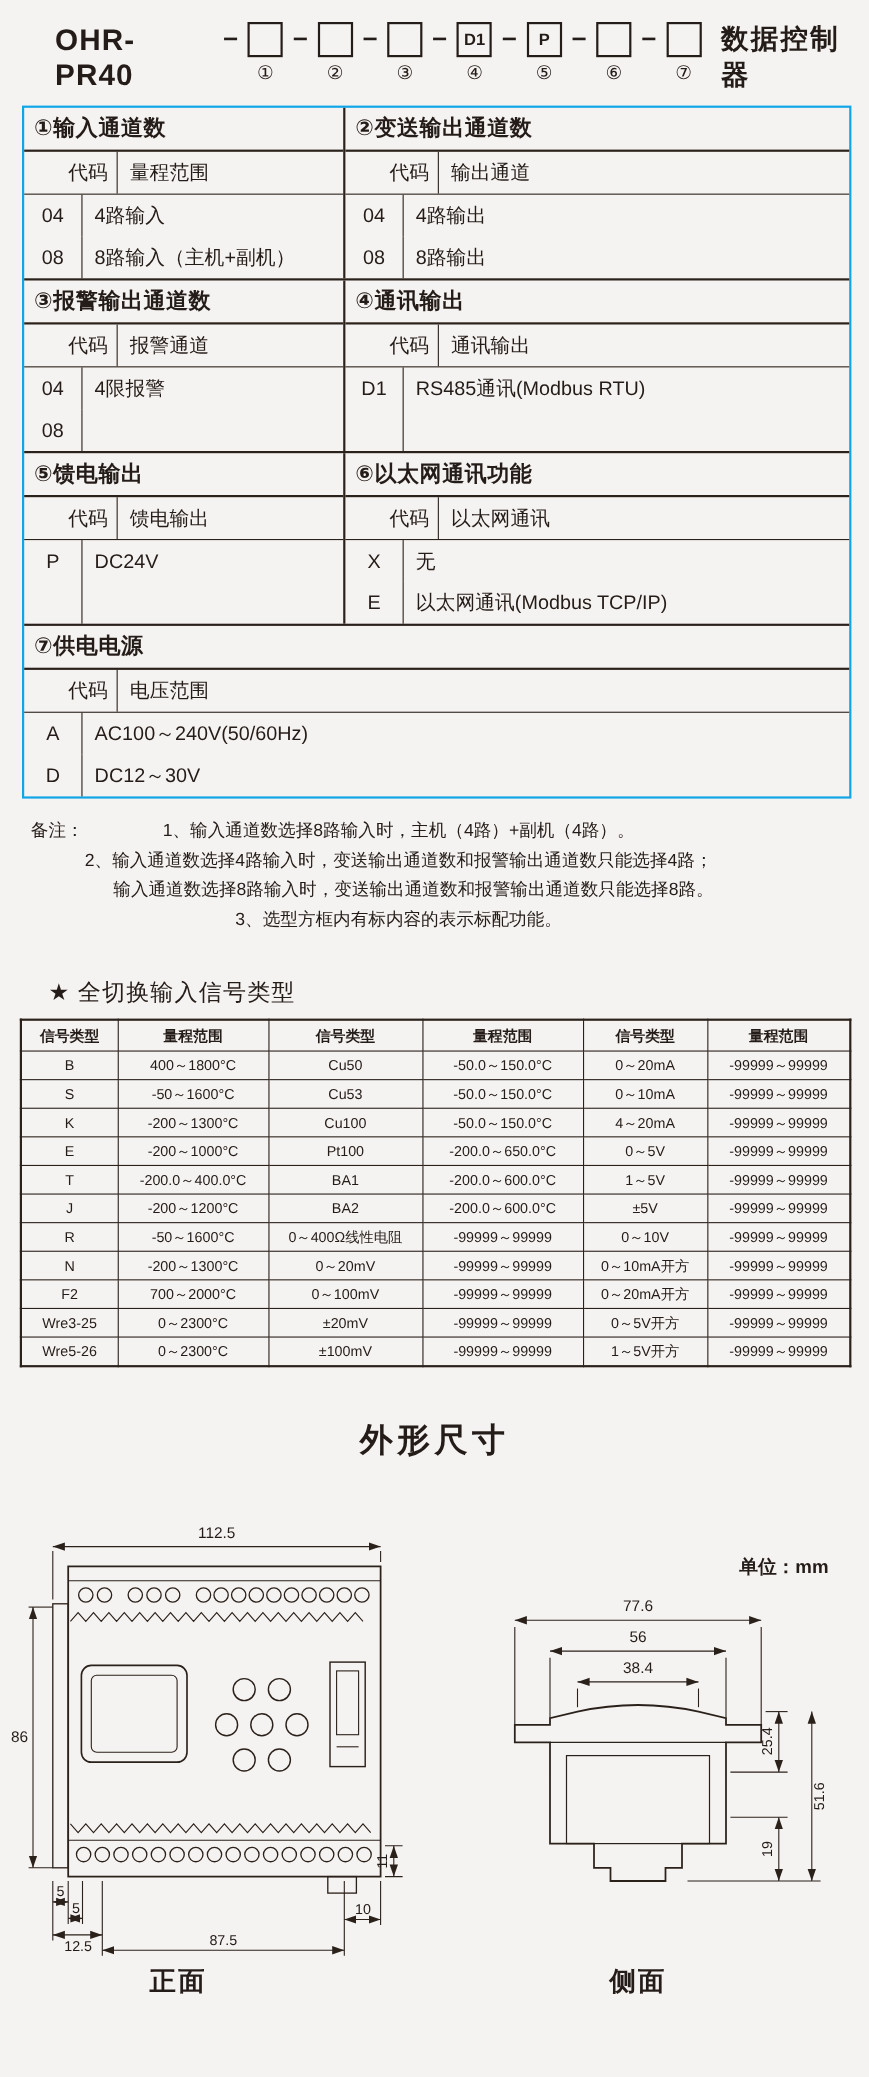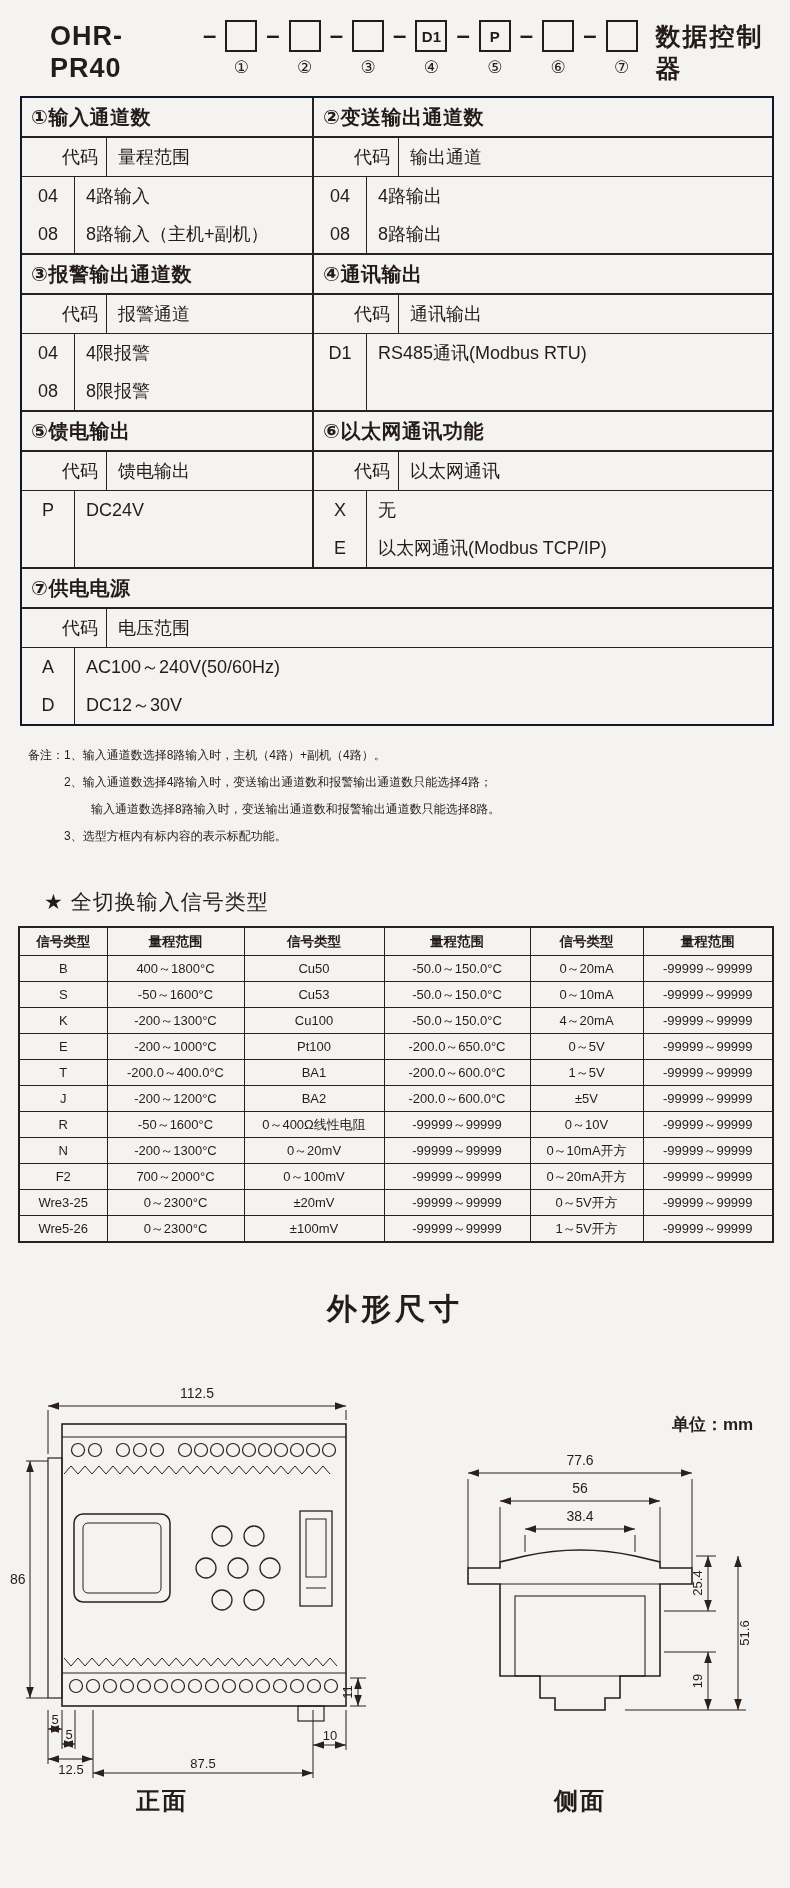--- a/index.html
+++ b/index.html
@@ -11,36 +11,36 @@
   
   .model-row{display:flex;align-items:flex-start;padding:20px 0 0 24px;}
   .model-name{font-size:27px;font-weight:bold;line-height:32px;letter-spacing:1px;margin-left:26px;}
   .dash{font-size:24px;font-weight:bold;line-height:30px;margin:0 9px;}
   .seg{display:flex;flex-direction:column;align-items:center;}
   .model-box{width:28px;height:28px;border:2px solid #241c18;display:flex;align-items:center;justify-content:center;
              font-size:15px;font-weight:bold;background:#f5f3f1;}
   .circ-num{font-size:17px;margin-top:5px;}
   .model-suffix{font-size:25px;font-weight:bold;line-height:32px;margin-left:18px;letter-spacing:2px;}
   
-  .sel-table{width:750px;margin:12px 0 0 20px;border:2px solid #0f172a;background:#f5f3f1;}
+  .sel-table{width:750px;margin:12px 0 0 20px;border:2px solid #0ea5e9;background:#f5f3f1;}
   .band{display:flex;border-bottom:2px solid #2b211b;}
   .band:last-child{border-bottom:none;}
   .sec{display:flex;flex-direction:column;}
   .sec.left{width:290px;border-right:2px solid #2b211b;}
   .sec.right{flex:1;border-radius:13px;}
   .sec.full{width:100%;}
   .sec-title{height:38px;line-height:38px;font-size:20px;font-weight:bold;padding-left:9px;
              border-bottom:2px solid #2b211b;letter-spacing:0.5px;}
   .sec-row{display:flex;height:38px;}
   .sec-row.hdr{border-bottom:1.5px solid #2b211b;padding-left:32px;}
   .sec-row.tall{height:76px;}
   .code-cell{width:52px;border-right:1.5px solid #2b211b;text-align:center;line-height:38px;font-size:18px;flex:none;}
   .val-cell{flex:1;padding-left:11px;line-height:38px;font-size:18px;white-space:nowrap;}
   
-  .notes{margin:16px 0 0 28px;font-size:12px;line-height:27px;display:flex;}
+  .notes{margin:16px 0 0 28px;font-size:16px;line-height:27px;display:flex;text-align:center;}
   .notes-label{white-space:nowrap;}
   .note-line{white-space:nowrap;}
   .note-line.cont{padding-left:27px;}
   
   .sig-title{margin:38px 0 0 44px;font-size:21px;letter-spacing:1px;}
   table.signal{margin:10px 0 0 18px;border-collapse:collapse;width:754px;table-layout:fixed;}
   table.signal th,table.signal td{
     border:1px solid #2b211b;text-align:center;padding:0;overflow:hidden;white-space:nowrap;}
   table.signal{border:2px solid #2b211b;}
   table.signal th{height:27px;font-size:13.5px;font-weight:bold;}
@@ -147,21 +147,20 @@
       <div class="sec-row hdr">
         <div class="code-cell">代码</div>
         <div class="val-cell">报警通道</div>
       </div>
       <div class="sec-row">
         <div class="code-cell">04</div>
         <div class="val-cell">4限报警</div>
       </div>
       <div class="sec-row">
         <div class="code-cell">08</div>
-        <div class="val-cell">8限报警</div>
       </div>
     </div>
     <div class="sec right">
       <div class="sec-title">④通讯输出</div>
       <div class="sec-row hdr">
         <div class="code-cell">代码</div>
         <div class="val-cell">通讯输出</div>
       </div>
       <div class="sec-row tall">
         <div class="code-cell">D1</div>

